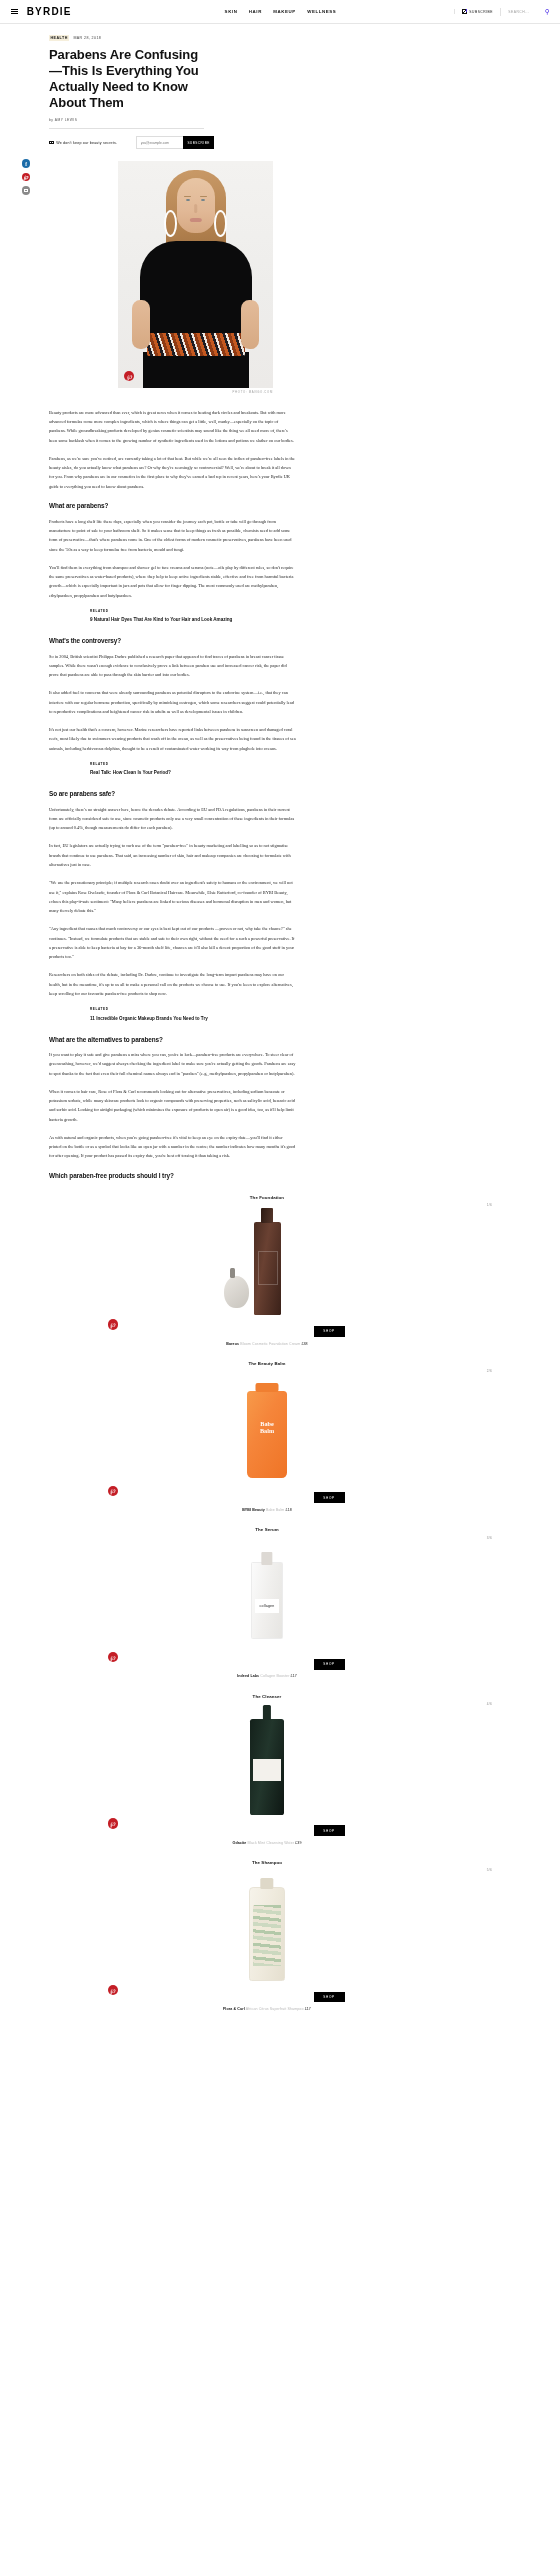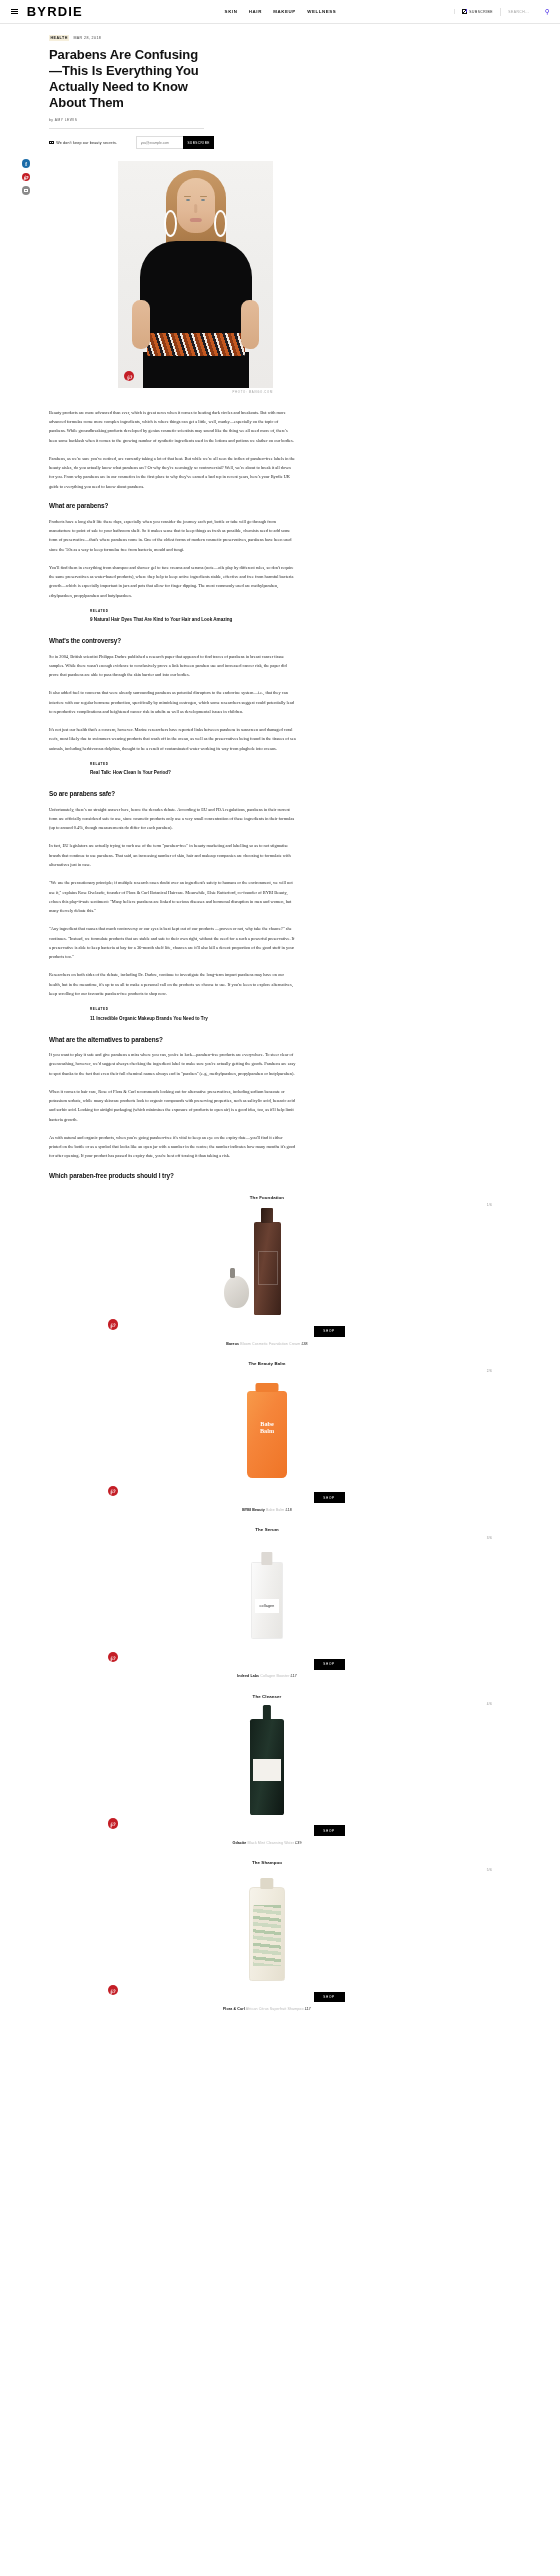--- a/index.html
+++ b/index.html
@@ -16,21 +16,21 @@
     height:24px;
     display:flex;
     align-items:center;
     padding:0 11.3px;
     border-bottom:0.5px solid #e6e6e6;
     position:relative;
   }
   .hamburger { width:7.2px; display:flex; flex-direction:column; gap:1.5px; cursor:pointer; }
   .hamburger span { display:block; height:0.8px; background:#000; }
   .brand {
-    font-size:13px; font-weight:bold; letter-spacing:1.2px;
+    font-size:10px; font-weight:bold; letter-spacing:1.2px;
     margin-left:8.2px; color:#000;
   }
   .main-nav { display:flex; gap:11.3px; margin-left:auto; margin-right:auto;
     position:absolute; left:50%; transform:translateX(-50%); }
   .main-nav a {
     font-size:4.4px; font-weight:bold; letter-spacing:0.6px;
     color:#111; text-decoration:none; text-transform:uppercase;
   }
   .header-right { margin-left:auto; display:flex; align-items:center; gap:0; }
   .subscribe-wrap {

